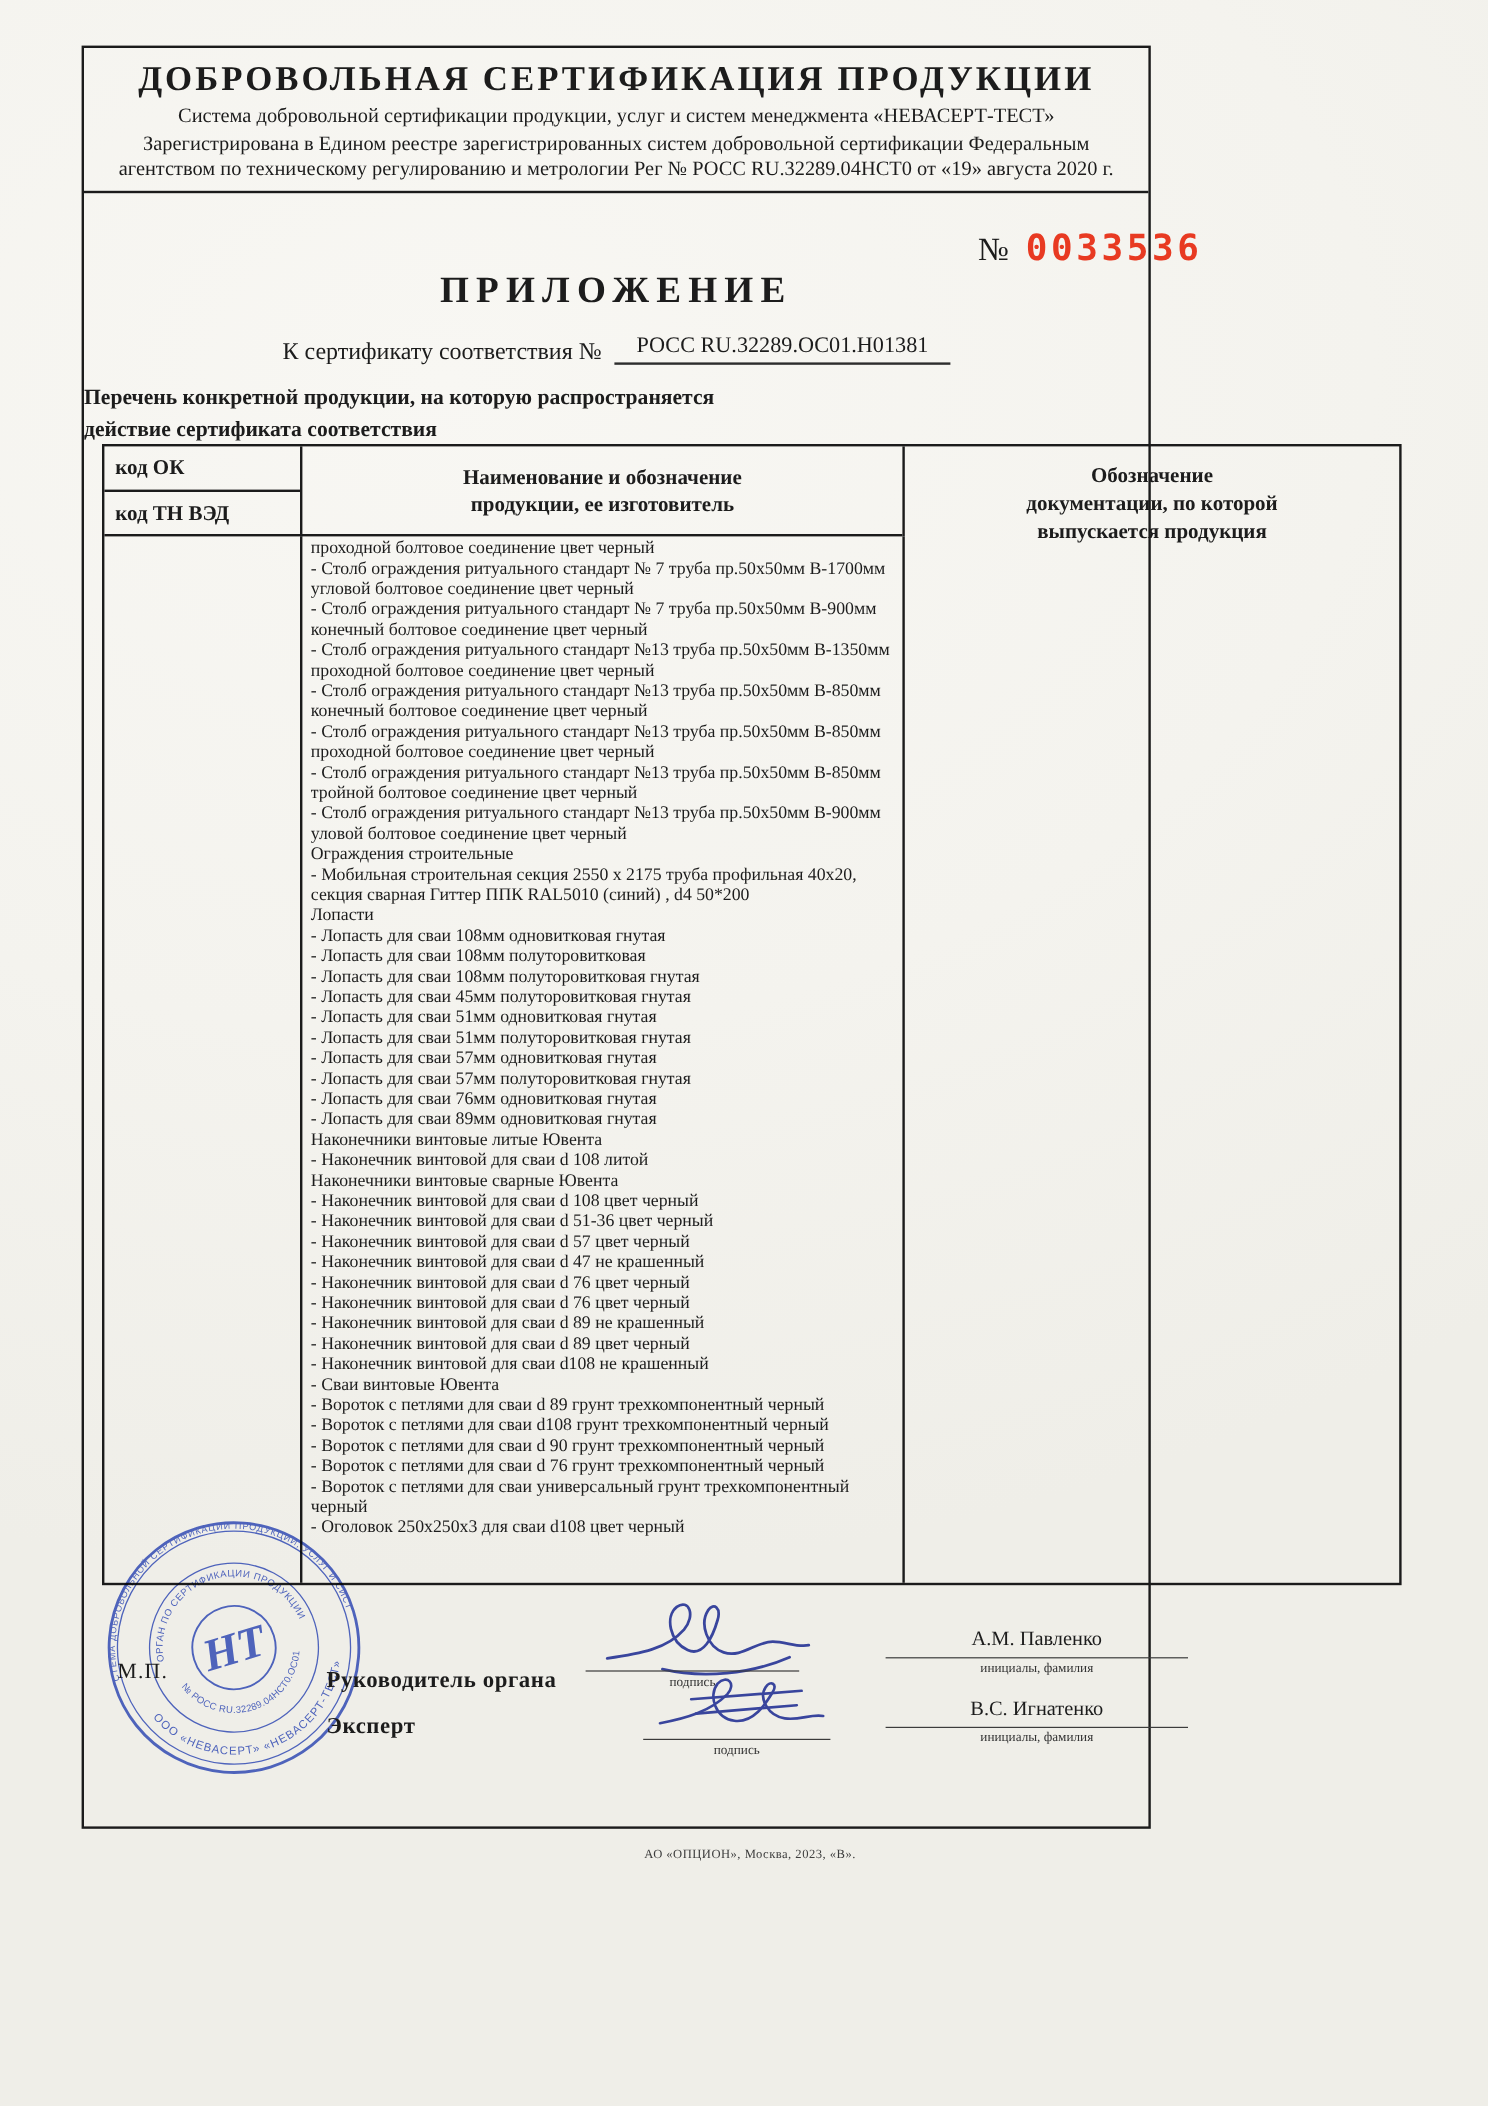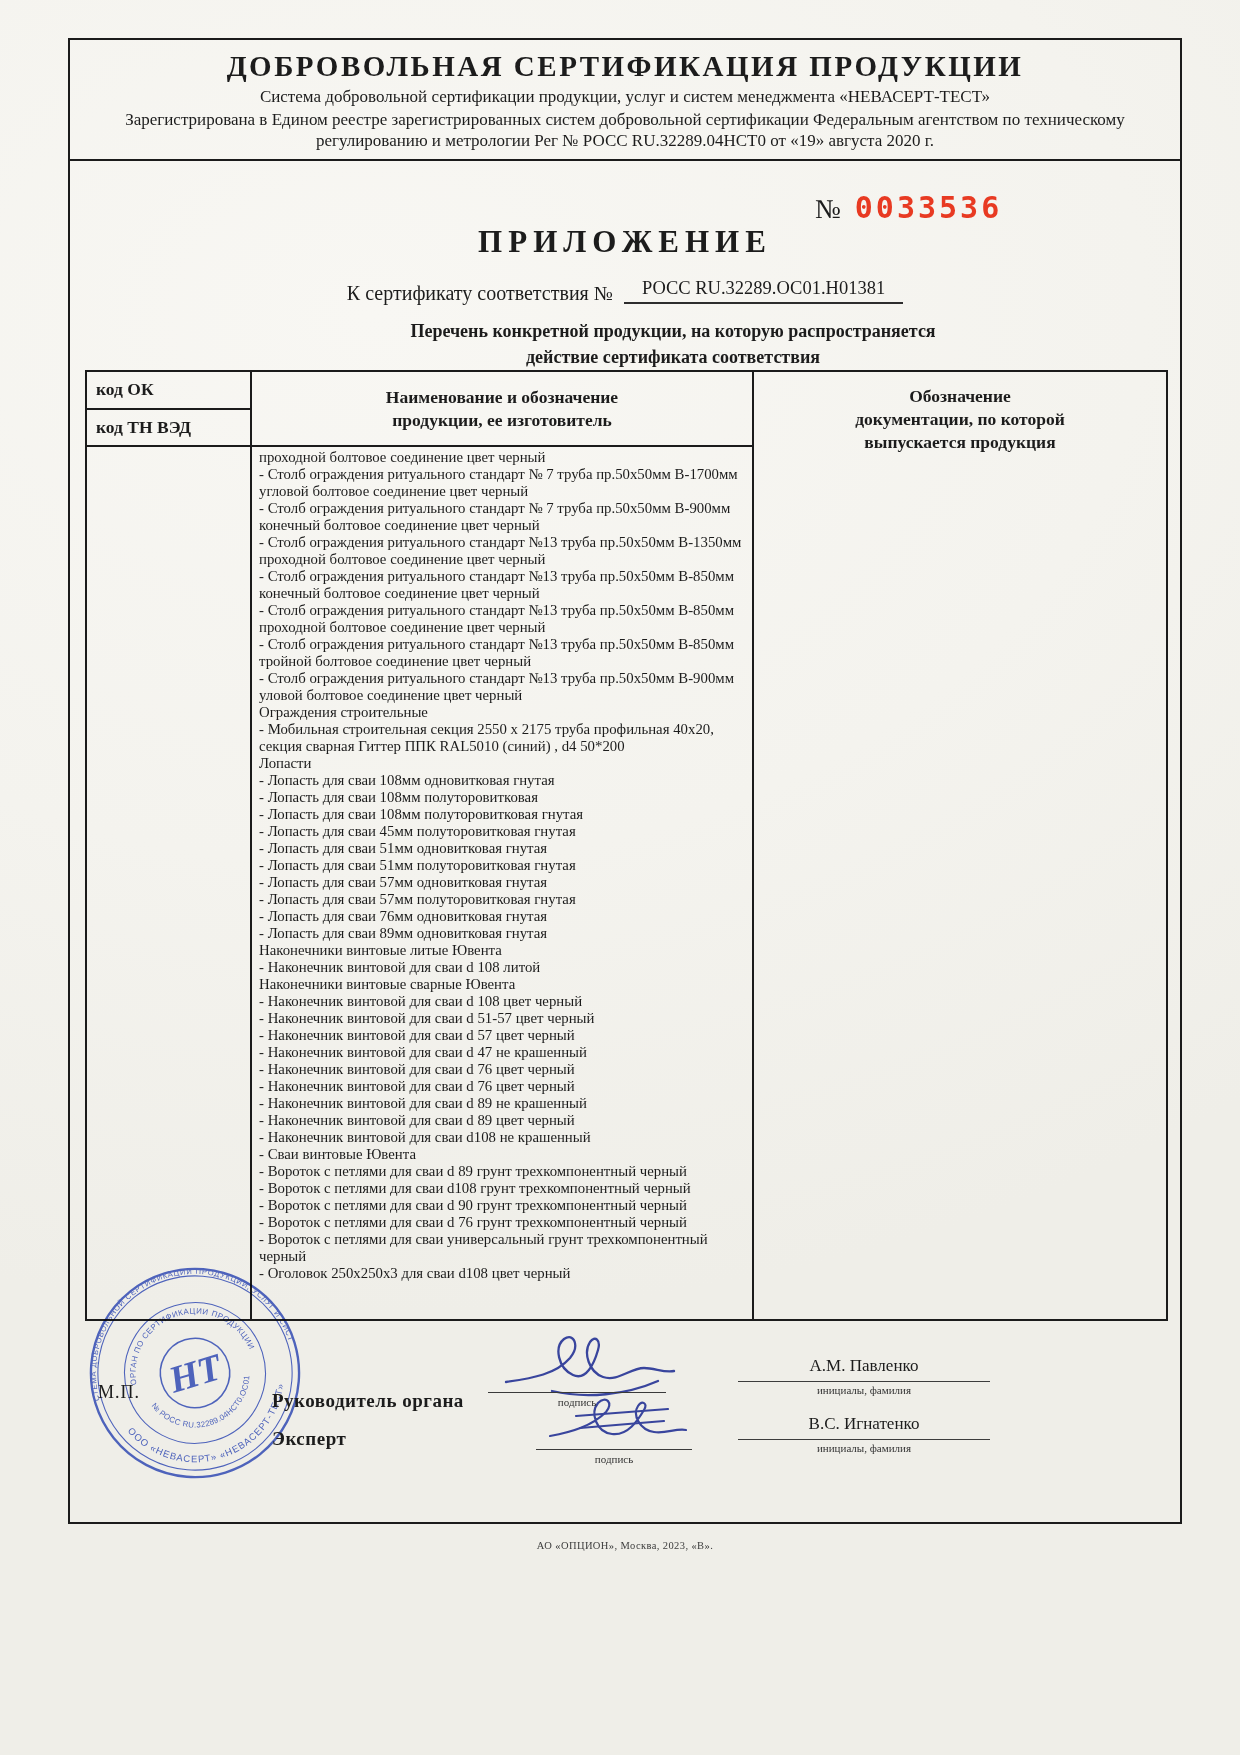--- a/index.html
+++ b/index.html
@@ -7,21 +7,21 @@
     width:1240px; height:1755px; position:relative;
     background:#f4f3ee;
     font-family:"Liberation Serif", serif;
     color:#1c1c1c;
   }
   .page {
     position:absolute; inset:0;
     background: radial-gradient(1400px 1000px at 30% 18%, #f8f7f3 0%, #f4f3ee 55%, #efeee8 100%);
   }
   .sheet {
-    position:absolute; left:68px; top:38px; width:1114px; height:1486px;
+    position:absolute; left:68px; top:38px; width:891px; height:1486px;
     border:2px solid #1b1b1b; box-sizing:border-box;
   }
 
   
   .doc-header {
     position:absolute; top:0; left:0; width:100%; box-sizing:border-box;
     padding:10px 24px 8px; border-bottom:2px solid #1b1b1b; text-align:center;
   }
   .doc-title { font-size:29px; font-weight:bold; letter-spacing:2.5px; }
   .doc-sub  { font-size:17px; line-height:21px; margin-top:3px; }
@@ -37,22 +37,22 @@
   .appendix {
     position:absolute; top:184px; left:0; width:100%; text-align:center;
     font-size:31px; font-weight:bold; letter-spacing:6px;
   }
   .cert-line { position:absolute; top:242px; left:0; width:100%; text-align:center; font-size:20px; }
   .cert-num {
     display:inline-block; font-size:18.5px; border-bottom:2px solid #2d2d2d;
     padding:0 18px 3px; position:relative; top:-6px; margin-left:6px;
   }
   .scope {
-    position:absolute; top:278px; left:0; width:100%; text-align:center;
-    font-size:18px; font-weight:bold; line-height:26px;margin-left:48px;
+    position:absolute; top:278px; left:0; width:100%; 
+    font-size:18px; font-weight:bold; line-height:26px;
   }
 
   
   .cert-table {
     position:absolute; top:330px; left:15px; width:1083px; box-sizing:border-box;
     border:2px solid #1b1b1b;
     display:grid; grid-template-columns:163px 502px 1fr; grid-template-rows:75px 872px;
   }
   .ct-c1 { grid-area:1/1; display:flex; flex-direction:column; border-bottom:2px solid #1b1b1b; }
   .ct-c1 .half { flex:1; display:flex; align-items:center; padding-left:9px; font-weight:bold; font-size:17.5px; }
@@ -168,21 +168,21 @@
             <div class="product-line">- Лопасть для сваи 51мм одновитковая гнутая</div>
             <div class="product-line">- Лопасть для сваи 51мм полуторовитковая гнутая</div>
             <div class="product-line">- Лопасть для сваи 57мм одновитковая гнутая</div>
             <div class="product-line">- Лопасть для сваи 57мм полуторовитковая гнутая</div>
             <div class="product-line">- Лопасть для сваи 76мм одновитковая гнутая</div>
             <div class="product-line">- Лопасть для сваи 89мм одновитковая гнутая</div>
             <div class="product-line">Наконечники винтовые литые Ювента</div>
             <div class="product-line">- Наконечник винтовой для сваи d 108 литой</div>
             <div class="product-line">Наконечники винтовые сварные Ювента</div>
             <div class="product-line">- Наконечник винтовой для сваи d 108 цвет черный</div>
-            <div class="product-line">- Наконечник винтовой для сваи d 51-57 цвет черный</div>
+            <div class="product-line">- Наконечник винтовой для сваи d 51-36 цвет черный</div>
             <div class="product-line">- Наконечник винтовой для сваи d 57 цвет черный</div>
             <div class="product-line">- Наконечник винтовой для сваи d 47 не крашенный</div>
             <div class="product-line">- Наконечник винтовой для сваи d 76 цвет черный</div>
             <div class="product-line">- Наконечник винтовой для сваи d 76 цвет черный</div>
             <div class="product-line">- Наконечник винтовой для сваи d 89 не крашенный</div>
             <div class="product-line">- Наконечник винтовой для сваи d 89 цвет черный</div>
             <div class="product-line">- Наконечник винтовой для сваи d108 не крашенный</div>
             <div class="product-line">- Сваи винтовые Ювента</div>
             <div class="product-line">- Вороток с петлями для сваи d 89 грунт трехкомпонентный черный</div>
             <div class="product-line">- Вороток с петлями для сваи d108 грунт трехкомпонентный черный</div>

